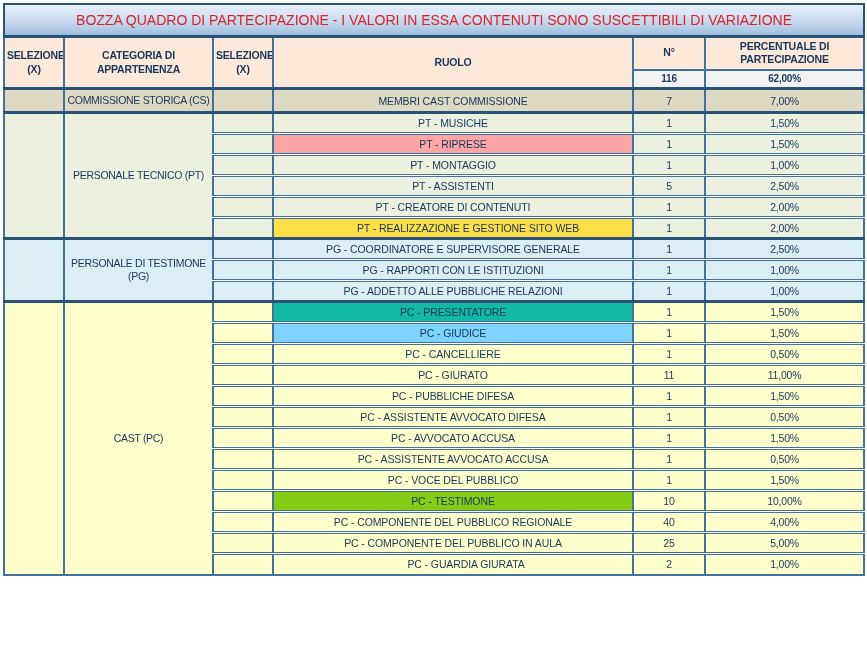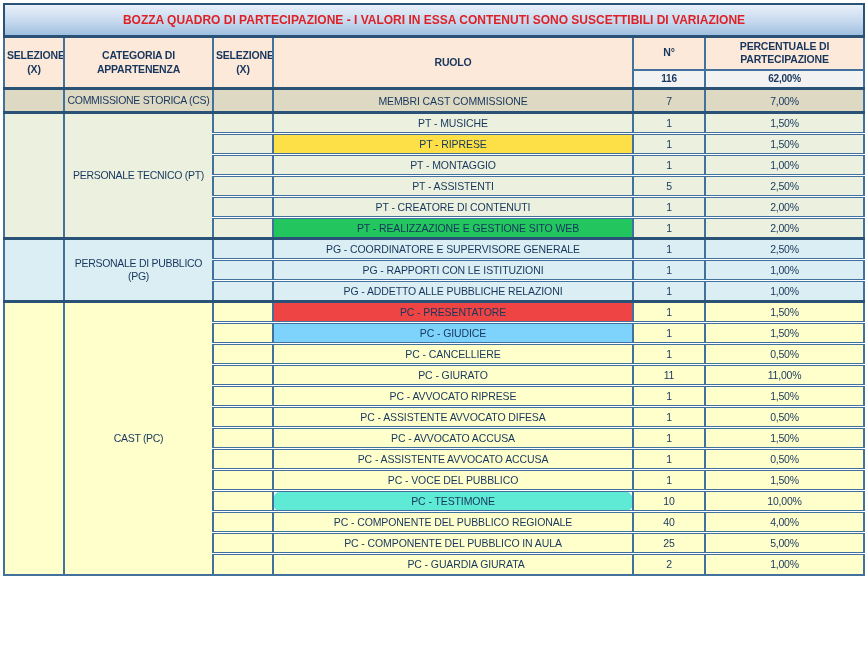--- a/index.html
+++ b/index.html
@@ -16,21 +16,21 @@
     border:2px solid var(--border-inner);
     color:var(--text);
     text-align:center;vertical-align:middle;
     padding:0 2px;font-size:10.5px;letter-spacing:-0.2px;
     overflow:hidden;white-space:normal;
   }
   .title-cell{
     height:30px;
     background:linear-gradient(180deg,var(--title-grad-top) 0%,var(--title-grad-mid) 55%,var(--title-grad-bottom) 100%);
     color:var(--title-text);
-    font-weight:bold;font-size:12px;letter-spacing:0;
+    font-weight:normal;font-size:14px;letter-spacing:0;
     border:2px solid var(--border-dark);
     border-bottom-width:3px;
   }
   .row-hdr1{height:33px;}
   .row-hdr2{height:19px;}
   .hdr{
     background:var(--header-bg);
     font-weight:bold;font-size:10.5px;line-height:1.3;
   }
   .total{
@@ -99,21 +99,21 @@
         <tr class="data-row group-start">
           <td class="sel" rowspan="6" style="background: rgb(235, 241, 222);"></td>
           <td class="cat" rowspan="6" style="background: rgb(235, 241, 222);">PERSONALE TECNICO (PT)</td>
           <td class="sel" style="background: rgb(235, 241, 222);"></td>
           <td class="role" style="background: rgb(235, 241, 222);">PT - MUSICHE</td>
           <td class="num" style="background: rgb(235, 241, 222);">1</td>
           <td class="pct" style="background: rgb(235, 241, 222);">1,50%</td>
         </tr>
         <tr class="data-row">
           <td class="sel" style="background: rgb(235, 241, 222);"></td>
-          <td class="role" style="background: #fde047;">PT - RIPRESE</td>
+          <td class="role" style="background: #fca5a5;">PT - RIPRESE</td>
           <td class="num" style="background: rgb(235, 241, 222);">1</td>
           <td class="pct" style="background: rgb(235, 241, 222);">1,50%</td>
         </tr>
         <tr class="data-row">
           <td class="sel" style="background: rgb(235, 241, 222);"></td>
           <td class="role" style="background: rgb(235, 241, 222);">PT - MONTAGGIO</td>
           <td class="num" style="background: rgb(235, 241, 222);">1</td>
           <td class="pct" style="background: rgb(235, 241, 222);">1,00%</td>
         </tr>
         <tr class="data-row">
@@ -123,27 +123,27 @@
           <td class="pct" style="background: rgb(235, 241, 222);">2,50%</td>
         </tr>
         <tr class="data-row">
           <td class="sel" style="background: rgb(235, 241, 222);"></td>
           <td class="role" style="background: rgb(235, 241, 222);">PT - CREATORE DI CONTENUTI</td>
           <td class="num" style="background: rgb(235, 241, 222);">1</td>
           <td class="pct" style="background: rgb(235, 241, 222);">2,00%</td>
         </tr>
         <tr class="data-row">
           <td class="sel" style="background: rgb(235, 241, 222);"></td>
-          <td class="role" style="background: #22c55e; padding-left: 32px;">PT - REALIZZAZIONE E GESTIONE SITO WEB</td>
+          <td class="role" style="background: #fde047; padding-left: 32px;">PT - REALIZZAZIONE E GESTIONE SITO WEB</td>
           <td class="num" style="background: rgb(235, 241, 222);">1</td>
           <td class="pct" style="background: rgb(235, 241, 222);">2,00%</td>
         </tr>
         <tr class="data-row group-start">
           <td class="sel" rowspan="3" style="background: rgb(218, 238, 243);"></td>
-          <td class="cat" rowspan="3" style="background: rgb(218, 238, 243);">PERSONALE DI PUBBLICO (PG)</td>
+          <td class="cat" rowspan="3" style="background: rgb(218, 238, 243);">PERSONALE DI TESTIMONE (PG)</td>
           <td class="sel" style="background: rgb(218, 238, 243);"></td>
           <td class="role" style="background: rgb(218, 238, 243);">PG - COORDINATORE E SUPERVISORE GENERALE</td>
           <td class="num" style="background: rgb(218, 238, 243);">1</td>
           <td class="pct" style="background: rgb(218, 238, 243);">2,50%</td>
         </tr>
         <tr class="data-row">
           <td class="sel" style="background: rgb(218, 238, 243);"></td>
           <td class="role" style="background: rgb(218, 238, 243);">PG - RAPPORTI CON LE ISTITUZIONI</td>
           <td class="num" style="background: rgb(218, 238, 243);">1</td>
           <td class="pct" style="background: rgb(218, 238, 243);">1,00%</td>
@@ -151,21 +151,21 @@
         <tr class="data-row">
           <td class="sel" style="background: rgb(218, 238, 243);"></td>
           <td class="role" style="background: rgb(218, 238, 243);">PG - ADDETTO ALLE PUBBLICHE RELAZIONI</td>
           <td class="num" style="background: rgb(218, 238, 243);">1</td>
           <td class="pct" style="background: rgb(218, 238, 243);">1,00%</td>
         </tr>
         <tr class="data-row group-start">
           <td class="sel" rowspan="13" style="background: rgb(255, 255, 204);"></td>
           <td class="cat" rowspan="13" style="background: rgb(255, 255, 204);">CAST (PC)</td>
           <td class="sel" style="background: rgb(255, 255, 204);"></td>
-          <td class="role" style="background: #ef4444;">PC - PRESENTATORE</td>
+          <td class="role" style="background: #14b8a6;">PC - PRESENTATORE</td>
           <td class="num" style="background: rgb(255, 255, 204);">1</td>
           <td class="pct" style="background: rgb(255, 255, 204);">1,50%</td>
         </tr>
         <tr class="data-row">
           <td class="sel" style="background: rgb(255, 255, 204);"></td>
           <td class="role" style="background: #7dd3fc;">PC - GIUDICE</td>
           <td class="num" style="background: rgb(255, 255, 204);">1</td>
           <td class="pct" style="background: rgb(255, 255, 204);">1,50%</td>
         </tr>
         <tr class="data-row">
@@ -175,21 +175,21 @@
           <td class="pct" style="background: rgb(255, 255, 204);">0,50%</td>
         </tr>
         <tr class="data-row">
           <td class="sel" style="background: rgb(255, 255, 204);"></td>
           <td class="role" style="background: rgb(255, 255, 204);">PC - GIURATO</td>
           <td class="num" style="background: rgb(255, 255, 204);">11</td>
           <td class="pct" style="background: rgb(255, 255, 204);">11,00%</td>
         </tr>
         <tr class="data-row">
           <td class="sel" style="background: rgb(255, 255, 204);"></td>
-          <td class="role" style="background: rgb(255, 255, 204);">PC - AVVOCATO RIPRESE</td>
+          <td class="role" style="background: rgb(255, 255, 204);">PC - PUBBLICHE DIFESA</td>
           <td class="num" style="background: rgb(255, 255, 204);">1</td>
           <td class="pct" style="background: rgb(255, 255, 204);">1,50%</td>
         </tr>
         <tr class="data-row">
           <td class="sel" style="background: rgb(255, 255, 204);"></td>
           <td class="role" style="background: rgb(255, 255, 204);">PC - ASSISTENTE AVVOCATO DIFESA</td>
           <td class="num" style="background: rgb(255, 255, 204);">1</td>
           <td class="pct" style="background: rgb(255, 255, 204);">0,50%</td>
         </tr>
         <tr class="data-row">
@@ -205,21 +205,21 @@
           <td class="pct" style="background: rgb(255, 255, 204);">0,50%</td>
         </tr>
         <tr class="data-row">
           <td class="sel" style="background: rgb(255, 255, 204);"></td>
           <td class="role" style="background: rgb(255, 255, 204); margin-left: 43px;">PC - VOCE DEL PUBBLICO</td>
           <td class="num" style="background: rgb(255, 255, 204);">1</td>
           <td class="pct" style="background: rgb(255, 255, 204);">1,50%</td>
         </tr>
         <tr class="data-row">
           <td class="sel" style="background: rgb(255, 255, 204);"></td>
-          <td class="role" style="background: #5eead4; border-radius: 9px;">PC - TESTIMONE</td>
+          <td class="role" style="background: #84cc16;">PC - TESTIMONE</td>
           <td class="num" style="background: rgb(255, 255, 204);">10</td>
           <td class="pct" style="background: rgb(255, 255, 204);">10,00%</td>
         </tr>
         <tr class="data-row">
           <td class="sel" style="background: rgb(255, 255, 204);"></td>
           <td class="role" style="background: rgb(255, 255, 204);">PC - COMPONENTE DEL PUBBLICO REGIONALE</td>
           <td class="num" style="background: rgb(255, 255, 204);">40</td>
           <td class="pct" style="background: rgb(255, 255, 204);">4,00%</td>
         </tr>
         <tr class="data-row">

